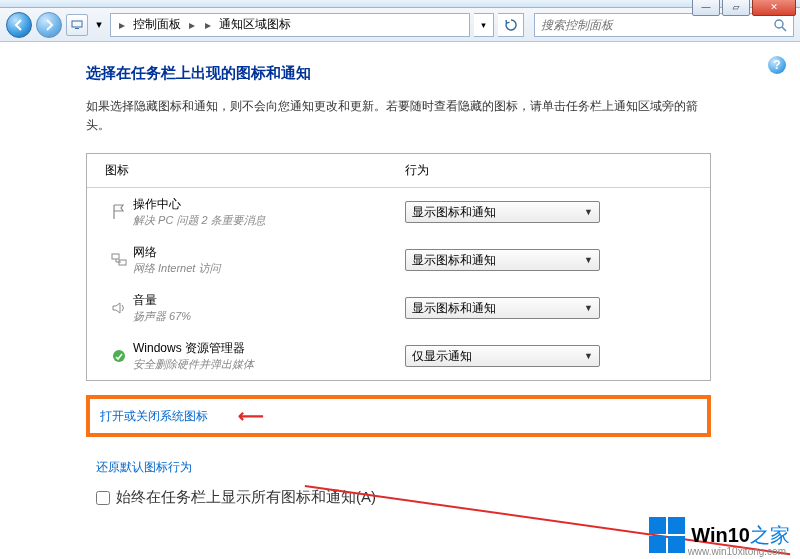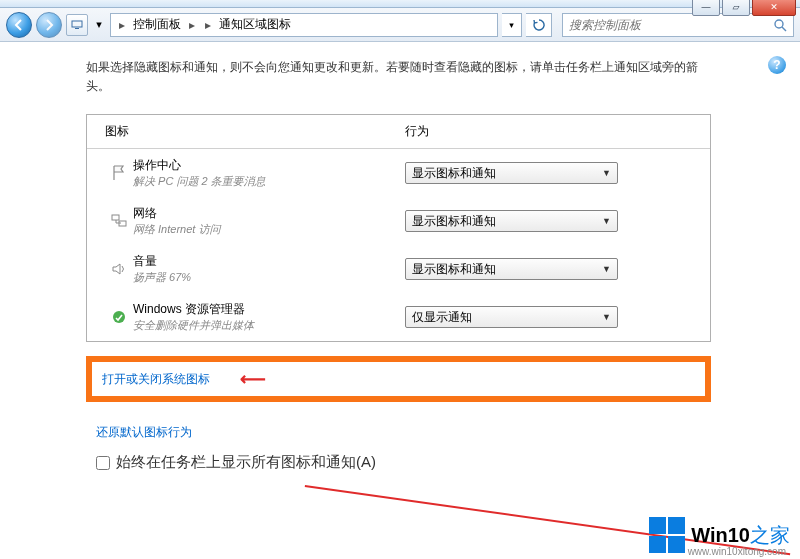--- a/index.html
+++ b/index.html
@@ -15,44 +15,44 @@
 
   
   .navrow { height: 34px; background: linear-gradient(#f4f7fb,#e4ecf5); border-bottom: 1px solid #b7c7d8; display:flex; align-items:center; padding:0 6px; gap:4px;}
   .navcircle { width:26px;height:26px;border-radius:50%; background: radial-gradient(circle at 35% 30%, #bfe3ff, #3e9fe6 55%, #1662a4); border:1px solid #2a6aa3; display:flex;align-items:center;justify-content:center; color:#fff; font-size:12px;}
   .navcircle.fwd{opacity:.7}
   .iconbtn { width:22px;height:22px; border:1px solid #9db4cc; background:linear-gradient(#fff,#e2ecf6); border-radius:2px; display:flex;align-items:center;justify-content:center; font-size:11px;}
   .crumbs { flex:1; height:24px; background:#fff; border:1px solid #9db4cc; display:flex; align-items:center; padding:0 4px; font-size:12px; gap:2px;}
   .crumbs .sep{ color:#555; padding:0 4px;}
   .crumbs .seg{ color:#000; padding:2px 2px;}
   .refreshbox{ width:26px;height:24px;border:1px solid #9db4cc;background:#fff;display:flex;align-items:center;justify-content:center; border-left:none;}
-  .searchbox { width:232px;height:24px; background:#fff; border:1px solid #9db4cc; display:flex; align-items:center; padding:0 6px; margin-left:6px;}
+  .searchbox { width:260px;height:24px; background:#fff; border:1px solid #9db4cc; display:flex; align-items:center; padding:0 6px; margin-left:6px;}
   .searchbox input{ border:none; outline:none; flex:1; font-size:12px; color:#6a6a6a; font-style:italic; background:transparent;}
 
   
   .content { background:#fff; height: calc(559px - 8px - 34px); position:relative; padding:16px 34px 0 86px; }
   .helpico { position:absolute; right:14px; top:14px; width:18px;height:18px;border-radius:50%; background:radial-gradient(circle at 35% 30%, #c9e6ff,#3e9fe6 70%,#1662a4); color:#fff; font-size:12px; display:flex;align-items:center;justify-content:center; font-weight:bold;}
   h1 { color:#003399; font-size:15px; font-weight:600; margin:6px 0 14px; }
   .intro { color:#333; font-size:12px; line-height:1.6; max-width:630px; margin-bottom:18px;}
 
   
   .tablewrap { border:1px solid #b0b0b0; width:625px; padding:0; }
   .thead { display:flex; padding:8px 18px 8px 18px; border-bottom:1px solid #d0d0d0; gap:0; font-size:12px; color:#000;}
   .thead .c1{ width:300px;} .thead .c2{flex:1;}
   .row { display:flex; align-items:center; padding:8px 18px; gap:0;}
   .row .ico{ width:28px; height:22px; display:flex; align-items:center; justify-content:center; color:#888;}
   .row .txt{ width:272px; }
   .row .txt .t1{ font-size:12px; color:#000;}
   .row .txt .t2{ font-size:11px; color:#888; font-style:italic;}
   .row .sel{ flex:1; display:flex; align-items:center;}
-  .combo { width:213px; height:22px; border:1px solid #848484; background:linear-gradient(#fdfdfd,#ebebeb); display:flex; align-items:center; justify-content:space-between; padding:0 6px; font-size:12px; border-radius:2px;}
+  .combo { width:195px; height:22px; border:1px solid #848484; background:linear-gradient(#fdfdfd,#ebebeb); display:flex; align-items:center; justify-content:space-between; padding:0 6px; font-size:12px; border-radius:2px;}
   .combo .arr{ font-size:9px; color:#333;}
 
   .linksarea{ margin-top:14px; }
-  .redbox{ border:6px solid #f97316; width:625px; padding:6px 10px; display:flex; align-items:center; gap:30px;}
+  .redbox{ border:4px solid #f97316; width:625px; padding:6px 10px; display:flex; align-items:center; gap:30px;}
   .link{ color:#0066cc; font-size:12px; cursor:pointer;}
   .redarrow{ color:#e02b2b; font-size:18px; font-weight:bold;}
   .redline{ position:absolute; left:305px; top:443px; width:490px; height:2px; background:#e02b2b; transform-origin:0 0; transform:rotate(8deg);}
   .link2{ color:#0066cc; font-size:12px; margin:22px 0 0 10px; display:block;}
   .chkrow{ margin:12px 0 0 10px; display:flex; align-items:center; gap:6px;}
   .chkrow input{ width:14px;height:14px;}
   .chkrow label{ font-size:15px; color:#333;}
 
   
   .wm{ position:absolute; right:10px; bottom:6px; display:flex; align-items:center; gap:6px;}
@@ -119,20 +119,21 @@
       <input type="text" placeholder="搜索控制面板" style="">
       <svg width="14" height="14" viewBox="0 0 14 14">
           <circle cx="6" cy="6" r="4" fill="none" stroke="#5b8bbd" stroke-width="1.4"></circle>
           <line x1="9" y1="9" x2="13" y2="13" stroke="#5b8bbd" stroke-width="1.4"></line>
         </svg>
     </div>
   </div>
 
   <div class="content">
     <div class="helpico">?</div>
+    <h1>选择在任务栏上出现的图标和通知</h1>
     <p class="intro">如果选择隐藏图标和通知，则不会向您通知更改和更新。若要随时查看隐藏的图标，请单击任务栏上通知区域旁的箭头。</p>
 
     <div class="tablewrap">
       <div class="thead">
         <div class="c1">图标</div>
         <div class="c2">行为</div>
       </div>
 
       <div class="row">
         <div class="ico">

